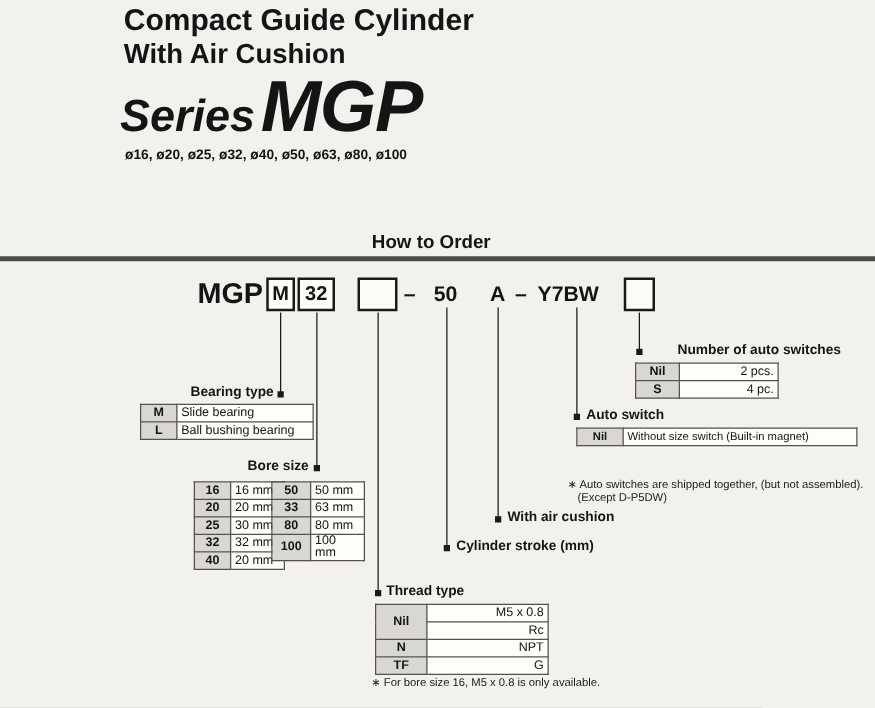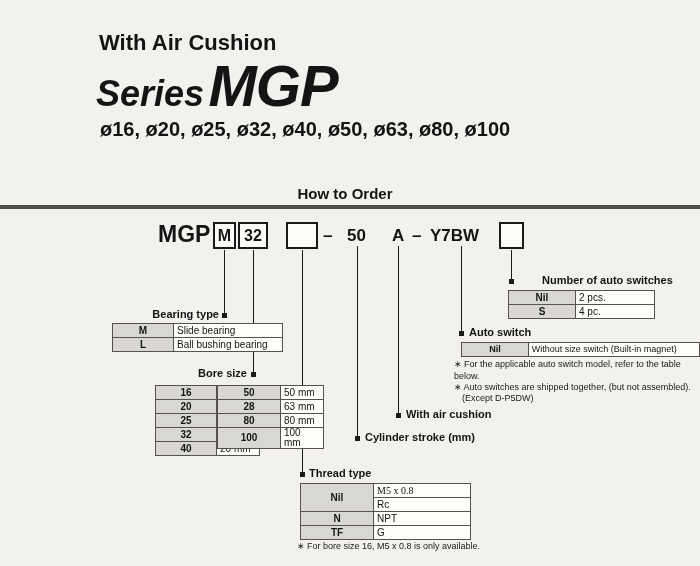--- a/index.html
+++ b/index.html
@@ -5,21 +5,21 @@
   html,body{margin:0;padding:0;background:#dcdcd8;}
   .page{position:relative;width:700px;height:566px;background:#f2f1ed;
         font-family:"Liberation Sans",sans-serif;color:#141414;overflow:hidden;}
 
   
   .t1{position:absolute;left:99px;top:3px;font-size:24px;font-weight:bold;}
   .t2{position:absolute;left:99px;top:30px;font-size:22px;font-weight:bold;}
   .series{position:absolute;left:96px;top:52px;font-style:italic;font-weight:bold;white-space:nowrap;}
   .series-prefix{font-size:36px;}
   .series-name{font-size:58px;letter-spacing:-1px;}
-  .bores{position:absolute;left:100px;top:118px;font-size:20px;font-weight:bold;}
+  .bores{position:absolute;left:100px;top:118px;font-size:11px;font-weight:bold;}
 
   
   .hto{position:absolute;left:0;top:185px;width:690px;text-align:center;font-size:15px;font-weight:bold;}
   .rule{position:absolute;left:0;top:205px;width:700px;height:4px;background:#4c4c48;}
 
   .model-prefix{position:absolute;left:158px;top:221px;font-size:23px;font-weight:bold;}
   .mbox{position:absolute;top:222px;height:27px;border:2px solid #1a1a1a;background:#fbfbf8;
         box-sizing:border-box;display:flex;align-items:center;justify-content:center;
         font-weight:bold;font-size:16px;}
   .bx-bearing{left:213px;width:23px;}
@@ -32,30 +32,31 @@
   .mt-cushion{left:392px;}
   .mt-dash2{left:412px;}
   .mt-switch{left:430px;}
 
   .vline{position:absolute;width:1px;background:#1a1a1a;}
   .sq{position:absolute;width:5px;height:5px;background:#1a1a1a;}
   .lbl{position:absolute;font-size:11px;font-weight:bold;white-space:nowrap;}
 
   .tbl{position:absolute;border-collapse:collapse;font-size:10px;line-height:1;}
   .tbl td{border:1px solid #55524e;padding:0 3px;height:13px;background:#fdfdfa;}
-  .tbl td.code{background:#d8d7d2;font-weight:bold;text-align:center;padding:0 18px;}
-  .tbl td.center{text-align:left;}
+  .tbl td.code{background:#d8d7d2;font-weight:bold;text-align:center;padding:0 2px;}
+  .tbl td.center{text-align:right;}
   .note{position:absolute;font-size:9px;white-space:nowrap;color:#1a1a1a;}
   .note-block{position:absolute;font-size:9px;line-height:1.3;color:#1a1a1a;}
 </style>
 </head>
 <body>
 
 <div class="page">
 
+  <div class="t1">Compact Guide Cylinder</div>
   <div class="t2">With Air Cushion</div>
   <div class="series">
     <span class="series-prefix">Series</span>
     <span class="series-name">MGP</span>
   </div>
   <div class="bores">ø16, ø20, ø25, ø32, ø40, ø50, ø63, ø80, ø100</div>
 
   <div class="hto">How to Order</div>
   <div class="rule"></div>
 
@@ -125,21 +126,21 @@
     </tr>
   </tbody>
     </table>
   <table class="tbl" style="left:217px;top:385px;">
     <tbody>
         <tr>
       <td class="code" style="width:26px;">50</td>
       <td style="width:36px;">50 mm</td>
     </tr>
     <tr>
-      <td class="code">28</td>
+      <td class="code">33</td>
       <td>63 mm</td>
     </tr>
     <tr>
       <td class="code">80</td>
       <td>80 mm</td>
     </tr>
     <tr>
       <td class="code">100</td>
       <td>100 mm</td>
     </tr>
@@ -162,34 +163,33 @@
 
   <div class="lbl" style="left:469px;top:326px;">Auto switch</div>
   <table class="tbl" style="left:461px;top:342px;font-size:9px;">
     <tbody>
         <tr>
       <td class="code" style="width:32px;">Nil</td>
       <td style="width:180px;">Without size switch (Built-in magnet)</td>
     </tr>
   </tbody>
     </table>
-  <div class="note-block" style="left:454px;top:359px;width:246px;">∗ For the applicable auto switch model, refer to the table below.</div>
   <div class="note-block" style="left:454px;top:382px;width:246px;">∗ Auto switches are shipped together, (but not assembled).</div>
   <div class="note-block" style="left:462px;top:393px;width:240px;">(Except D-P5DW)</div>
 
   <div class="lbl" style="left:406px;top:408px;">With air cushion</div>
 
   <div class="lbl" style="left:365px;top:431px;">Cylinder stroke (mm)</div>
 
   <div class="lbl" style="left:309px;top:467px;">Thread type</div>
   <table class="tbl" style="left:300px;top:483px;">
     <tbody>
         <tr>
       <td class="code" rowspan="2" style="width:36px;">Nil</td>
-      <td class="center" style="width:90px;font-family:Liberation Serif, serif;">M5 x 0.8</td>
+      <td class="center" style="width:90px;">M5 x 0.8</td>
     </tr>
     <tr>
       <td class="center">Rc</td>
     </tr>
     <tr>
       <td class="code">N</td>
       <td class="center">NPT</td>
     </tr>
     <tr>
       <td class="code">TF</td>

